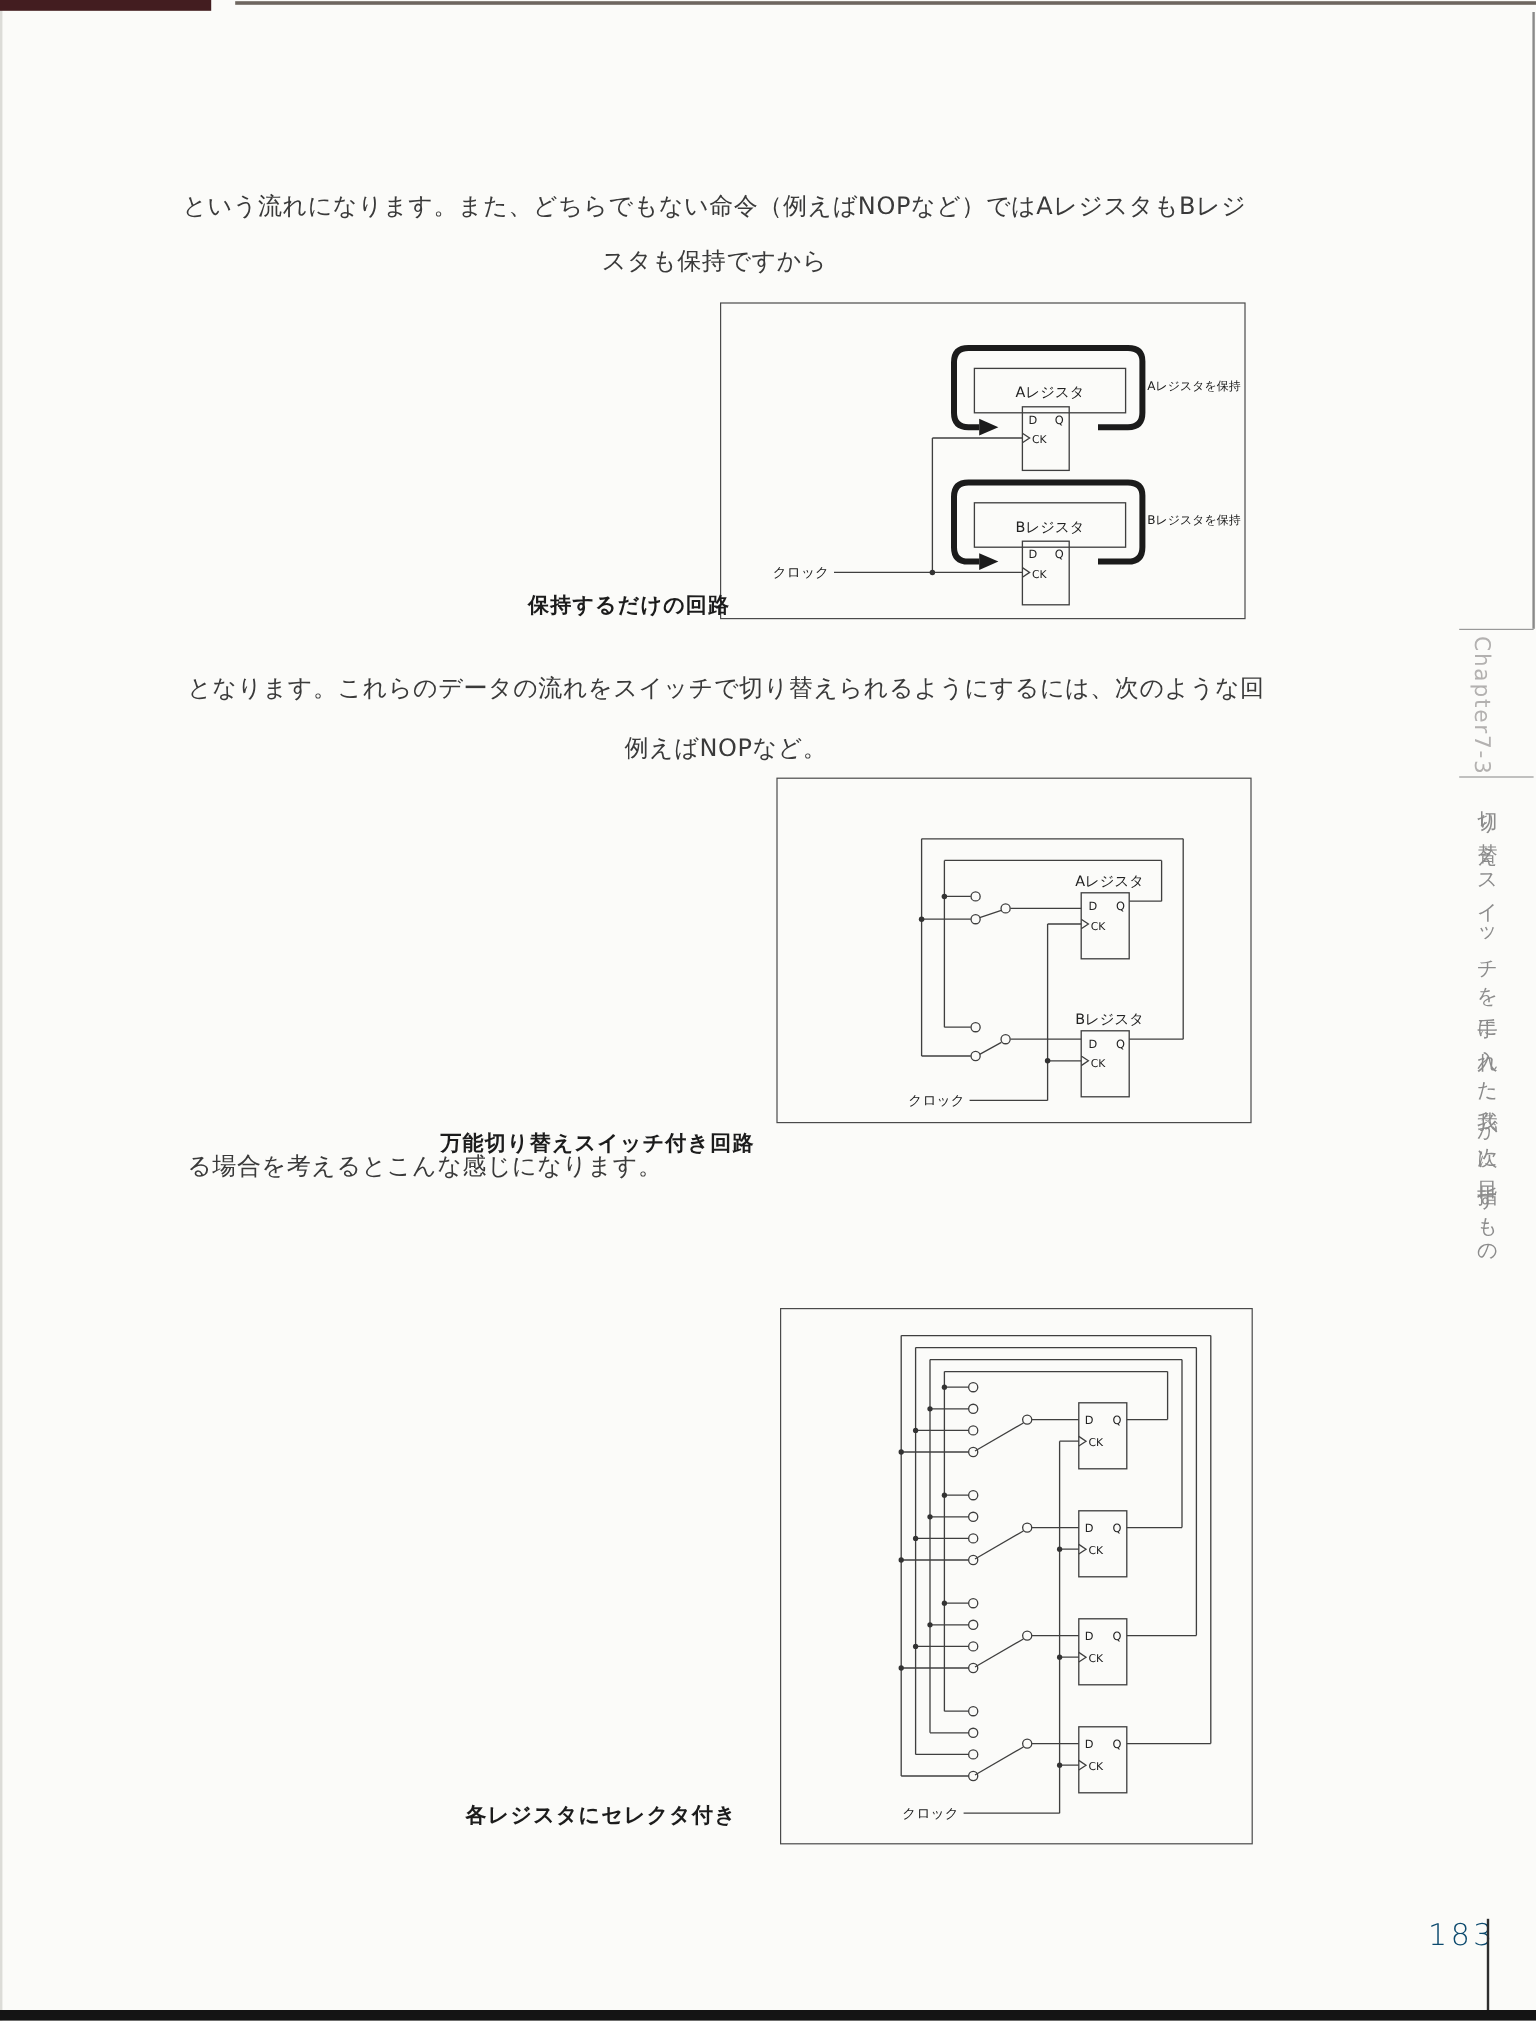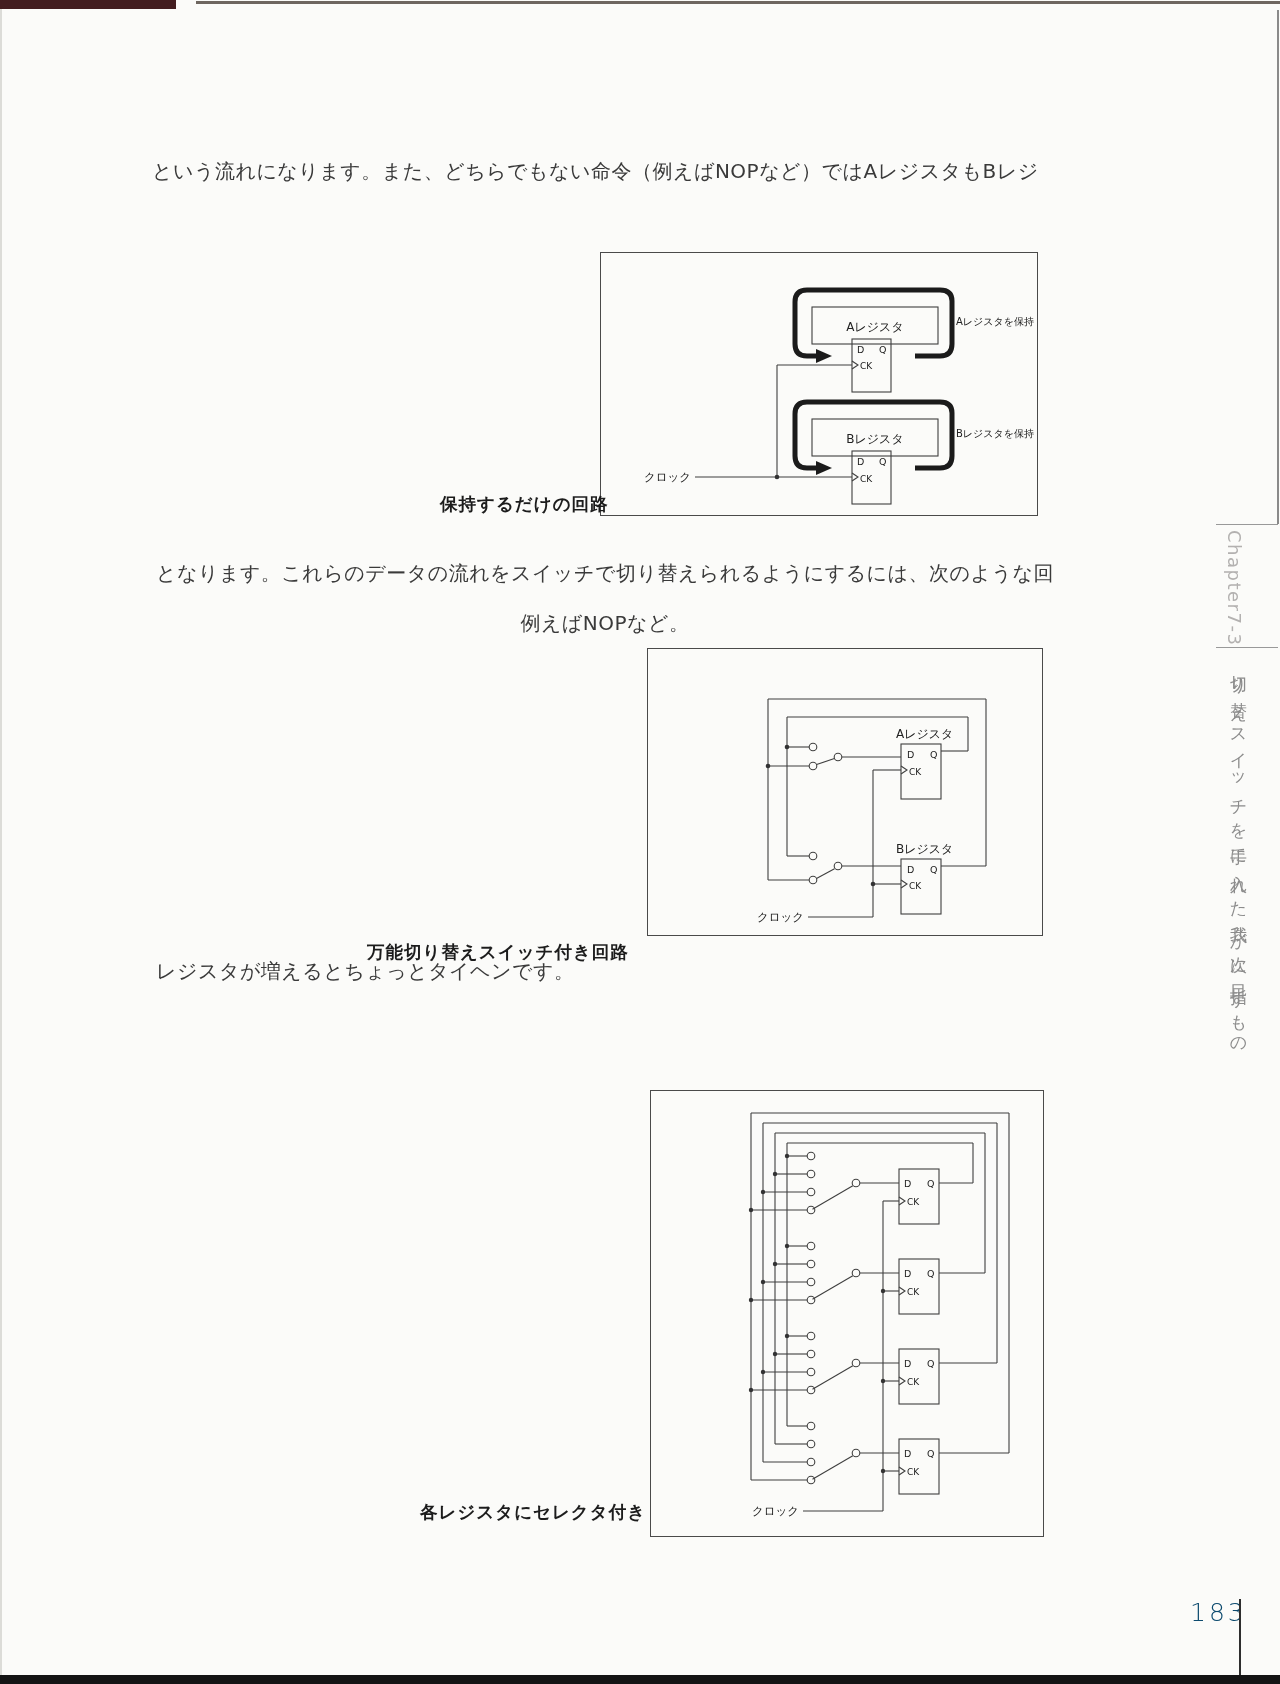--- a/index.html
+++ b/index.html
@@ -46,20 +46,21 @@
 </head>
 <body>
 
 <div class="page">
   <div class="edge-left"></div>
   <div class="topbar"></div>
   <div class="topline"></div>
 
   <div class="para" style="left:152px;top:156px;">
     <div class="line">という流れになります。また、どちらでもない命令（例えばNOPなど）ではAレジスタもBレジ</div>
+    <div class="line">スタも保持ですから</div>
   </div>
 
   <div class="dframe" style="left:600px;top:252px;width:436px;height:262px;">
     <svg viewBox="0 0 436 262">
 
       <g>
         <path class="thick" d="M314 103 H339 Q351 103 351 91 V48 Q351 37 339 37 H206 Q194 37 194 49 V91 Q194 103 206 103 H215"></path>
         <polygon class="arrow" points="215,96 231,103 215,110"></polygon>
         <rect x="211" y="54" width="126" height="37"></rect>
         <text class="t12" x="274" y="78" text-anchor="middle">Aレジスタ</text>
@@ -150,21 +151,21 @@
         <line x1="225" y1="235" x2="253" y2="235"></line>
         <circle class="dot" cx="225" cy="235" r="2.3"></circle>
         <line x1="160" y1="268" x2="225" y2="268"></line>
         <text class="t115" x="156" y="272" text-anchor="end">クロック</text>
       </g>
     </svg>
   </div>
   <div class="caption" style="left:367px;top:940px;">万能切り替えスイッチ付き回路</div>
 
   <div class="para p3" style="left:156px;top:956px;">
-    <div class="line">レジスタが増えるとちょっとタイヘンです。</div>
+    <div class="line">る場合を考えるとこんな感じになります。</div>
   </div>
 
   <div class="dframe" style="left:650px;top:1090px;width:392px;height:445px;">
     <svg viewBox="0 0 392 445">
       <g>
 
         <line x1="100" y1="22" x2="358" y2="22"></line>
         <line x1="112" y1="32" x2="346" y2="32"></line>
         <line x1="124" y1="42" x2="334" y2="42"></line>
         <line x1="136" y1="52" x2="322" y2="52"></line>
@@ -281,21 +282,21 @@
           <circle class="dot" cx="232" cy="200" r="2.2"></circle>
         <line x1="232" y1="290" x2="248" y2="290"></line>
           <circle class="dot" cx="232" cy="290" r="2.2"></circle>
         <line x1="232" y1="380" x2="248" y2="380"></line>
           <circle class="dot" cx="232" cy="380" r="2.2"></circle>
         <line x1="152" y1="420" x2="232" y2="420"></line>
         <text class="t115" x="148" y="424" text-anchor="end">クロック</text>
       </g>
     </svg>
   </div>
-  <div class="caption" style="left:420px;top:1500px;">各レジスタにセレクタ付き</div>
+  <div class="caption" style="left:388px;top:1500px;">各レジスタにセレクタ付き</div>
 
   <div class="redge"></div>
   <div class="rule" style="top:524px;"></div>
   <div class="vtext chapter">Chapter7-3</div>
   <div class="rule" style="top:647px;"></div>
   <div class="vtext chtitle">切り替えスイッチを手に入れた我々が次に目指すもの</div>
 
   <div class="pageno">183</div>
   <div class="pnline"></div>
   <div class="bottombar"></div>

